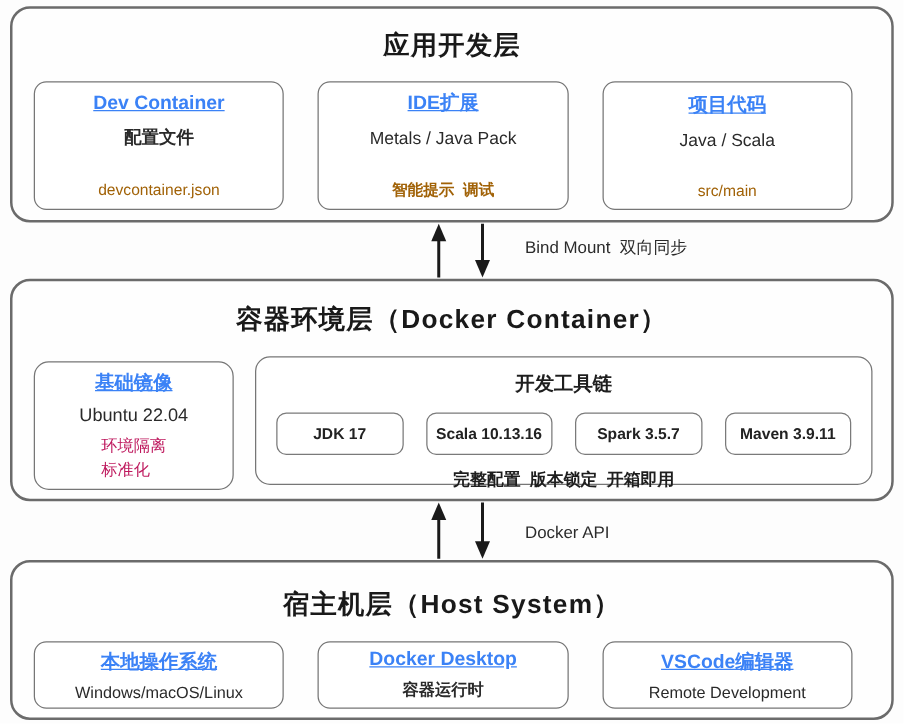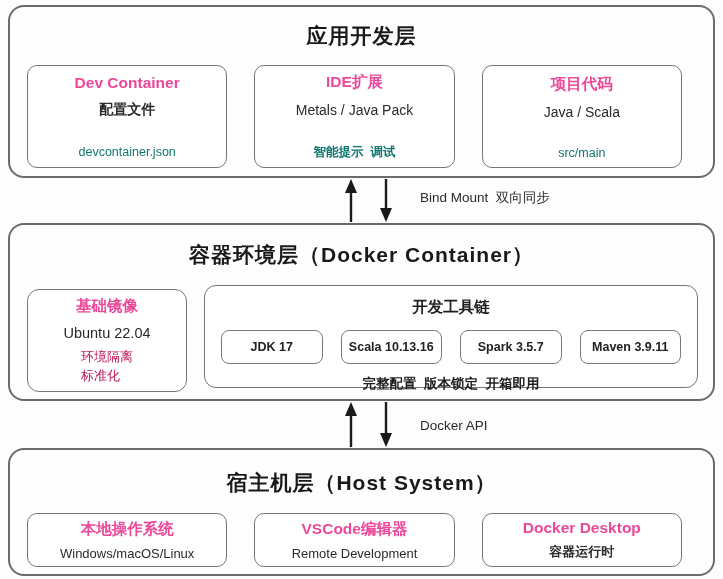--- a/index.html
+++ b/index.html
@@ -52,23 +52,23 @@
     box-sizing: border-box;
     border: 1.5px solid #767676;
     border-radius: 10px;
     background: #ffffff;
     display: flex;
     flex-direction: column;
     align-items: center;
     justify-content: center;
     text-align: center;
   }
-  .card-title { font-size: 15.5px; font-weight: bold; color: #ec4899; }
+  .card-title { font-size: 15.5px; font-weight: bold; color: #3b82f6; text-decoration: underline; }
   .card-sub   { font-size: 14px;   color: #2a2a2a; margin-top: 9px; }
-  .card-detail{ font-size: 12.5px; color: #0f766e; margin-top: 26px; }
+  .card-detail{ font-size: 12.5px; color: #a16207; margin-top: 26px; }
   .bold { font-weight: bold; }
   .pre  { white-space: pre; }
 
   #layer-host .card-title { font-size: 15.5px; }
   #layer-host .card-sub   { font-size: 13px; margin-top: 6px; }
 
   .base-image-card {
     position: absolute;
     left: 17px; top: 64px;
     width: 160px; height: 103px;
@@ -225,23 +225,23 @@
   <div class="gap-label" id="docker-api-label">Docker API</div>
 
   <section class="layer" id="layer-host">
     <div class="layer-title">宿主机层（Host System）</div>
     <div class="cards-row">
       <div class="card">
         <div class="card-title">本地操作系统</div>
         <div class="card-sub">Windows/macOS/Linux</div>
       </div>
       <div class="card">
+        <div class="card-title">Docker Desktop</div>
+        <div class="card-sub bold">容器运行时</div>
+      </div>
+      <div class="card">
         <div class="card-title">VSCode编辑器</div>
         <div class="card-sub">Remote Development</div>
       </div>
-      <div class="card">
-        <div class="card-title">Docker Desktop</div>
-        <div class="card-sub bold">容器运行时</div>
-      </div>
     </div>
   </section>
 
 </div>
 
 </body></html>

